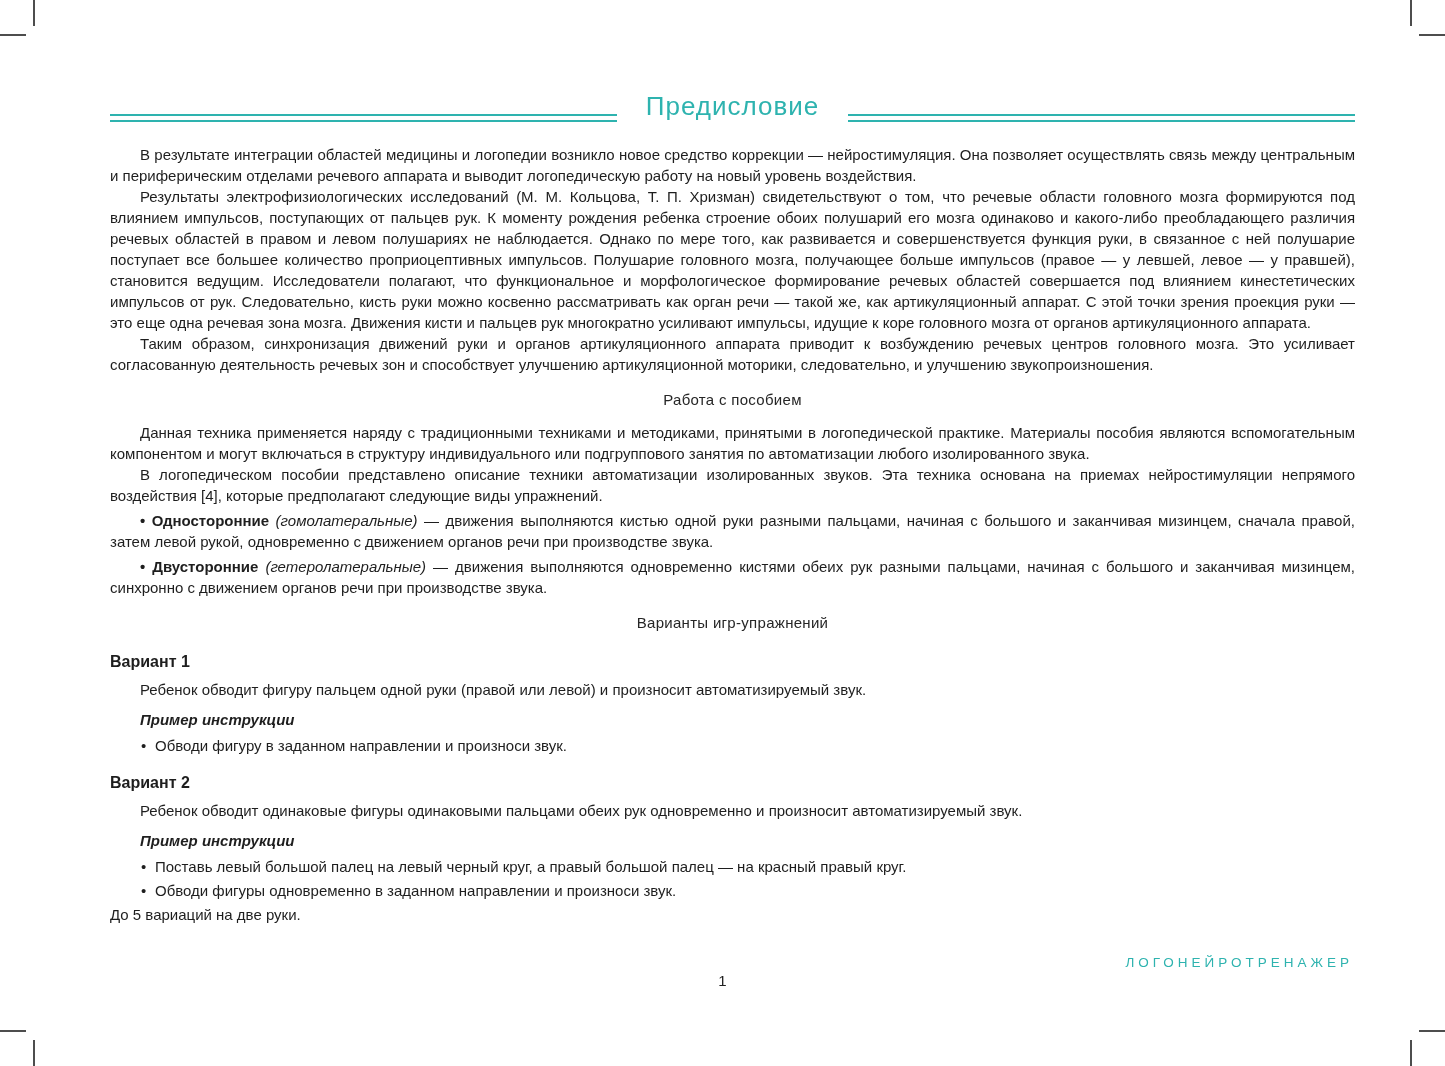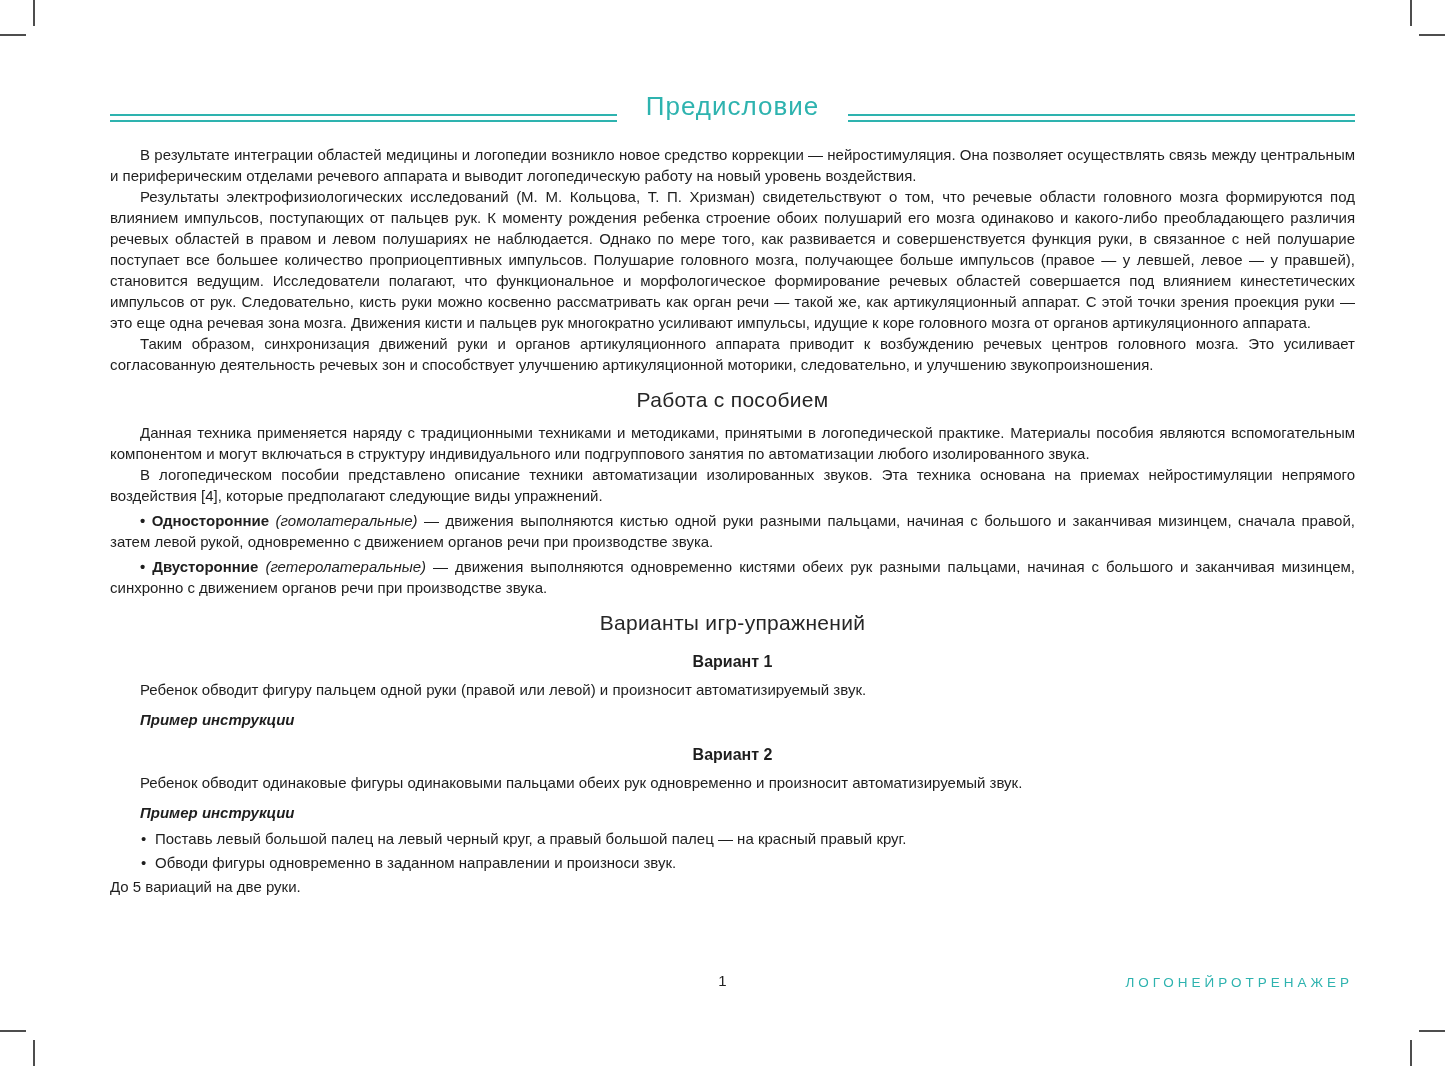--- a/index.html
+++ b/index.html
@@ -17,38 +17,38 @@
   .crop.h { width: 26px; height: 2px; }
   
   .page-content { position: absolute; left: 110px; top: 0; width: 1245px; }
   
   .title-row { display: flex; align-items: flex-end; gap: 29px; margin-top: 88px; height: 34px; }
   .title-rule { flex: 1 1 auto; height: 8px; border-top: 2px solid var(--accent); border-bottom: 2px solid var(--accent); }
   .page-title { flex: 0 0 auto; font-size: 26px; font-weight: 400; letter-spacing: 1px; color: var(--accent); white-space: nowrap; }
   
   .bodytext p { margin: 0; font-size: 15px; line-height: 21px; text-align: justify; text-indent: 30px; }
   .preface { margin-top: 22px; }
-  h2 { font-size: 21px; font-weight: 400; letter-spacing: 0.3px; color: #262626; text-align: center; margin: 10px 0 8px 0; line-height: 29px; }
+  h2 { font-size: 15px; font-weight: 400; letter-spacing: 0.3px; color: #262626; text-align: center; margin: 10px 0 8px 0; line-height: 29px; }
   .work-bullet { margin-top: 4px !important; }
   .work-bullet::before { content: "\2022\00a0"; font-weight: 700; }
   .work-bullet b { font-weight: 700; }
   .work-bullet i { font-style: italic; }
   
   .variant-block { margin-top: 14px; }
   .variant-block:first-of-type { margin-top: 12px; }
-  .variant-title { font-size: 16px; font-weight: 700; line-height: 21px; margin: 0; text-align: center; }
+  .variant-title { font-size: 16px; font-weight: 700; line-height: 21px; margin: 0; }
   .variant-desc { margin: 7px 0 0 0; font-size: 15px; line-height: 21px; text-indent: 30px; }
   .example-label { margin: 9px 0 0 30px; font-size: 15px; font-weight: 700; font-style: italic; line-height: 21px; }
   ul.steps { list-style: none; margin: 4px 0 0 0; padding: 0 0 0 45px; }
   ul.steps li { position: relative; font-size: 15px; line-height: 24px; }
   ul.steps li::before { content: "\2022"; position: absolute; left: -14px; }
   .variant-note { margin: 0; font-size: 15px; line-height: 24px; }
   
   .page-number { position: absolute; top: 972px; left: 0; width: 1445px; text-align: center; font-size: 15px; color: #222; }
-  .brand-footer { position: absolute; top: 975px; right: 92px; font-size: 13.5px; letter-spacing: 4px; color: var(--accent); font-weight: 400; }
+  .brand-footer { position: absolute; top: 955px; right: 92px; font-size: 13.5px; letter-spacing: 4px; color: var(--accent); font-weight: 400; }
 </style>
 </head>
 <body>
 
 <div class="crop v" style="left:33px; top:0;"></div>
 <div class="crop h" style="left:0; top:34px;"></div>
 <div class="crop v" style="left:1410px; top:0;"></div>
 <div class="crop h" style="left:1419px; top:34px;"></div>
 <div class="crop h" style="left:0; top:1030px;"></div>
 <div class="crop v" style="left:33px; top:1040px;"></div>
@@ -77,20 +77,21 @@
     <p class="work-bullet"><b>Двусторонние</b> <i>(гетеролатеральные)</i><span> — движения выполняются одновременно кистями обеих рук разными пальцами, начиная с большого и заканчивая мизинцем, синхронно с движением органов речи при производстве звука.</span></p>
   </div>
 
   <h2>Варианты игр-упражнений</h2>
 
   <div class="variant-block">
     <p class="variant-title">Вариант 1</p>
     <p class="variant-desc">Ребенок обводит фигуру пальцем одной руки (правой или левой) и произносит автоматизируемый звук.</p>
     <p class="example-label">Пример инструкции</p>
     <ul class="steps">
+      <li>Обводи фигуру в заданном направлении и произноси звук.</li>
     </ul>
   </div>
 
   <div class="variant-block">
     <p class="variant-title">Вариант 2</p>
     <p class="variant-desc">Ребенок обводит одинаковые фигуры одинаковыми пальцами обеих рук одновременно и произносит автоматизируемый звук.</p>
     <p class="example-label">Пример инструкции</p>
     <ul class="steps">
       <li>Поставь левый большой палец на левый черный круг, а правый большой палец — на красный правый круг.</li>
       <li>Обводи фигуры одновременно в заданном направлении и произноси звук.</li>

